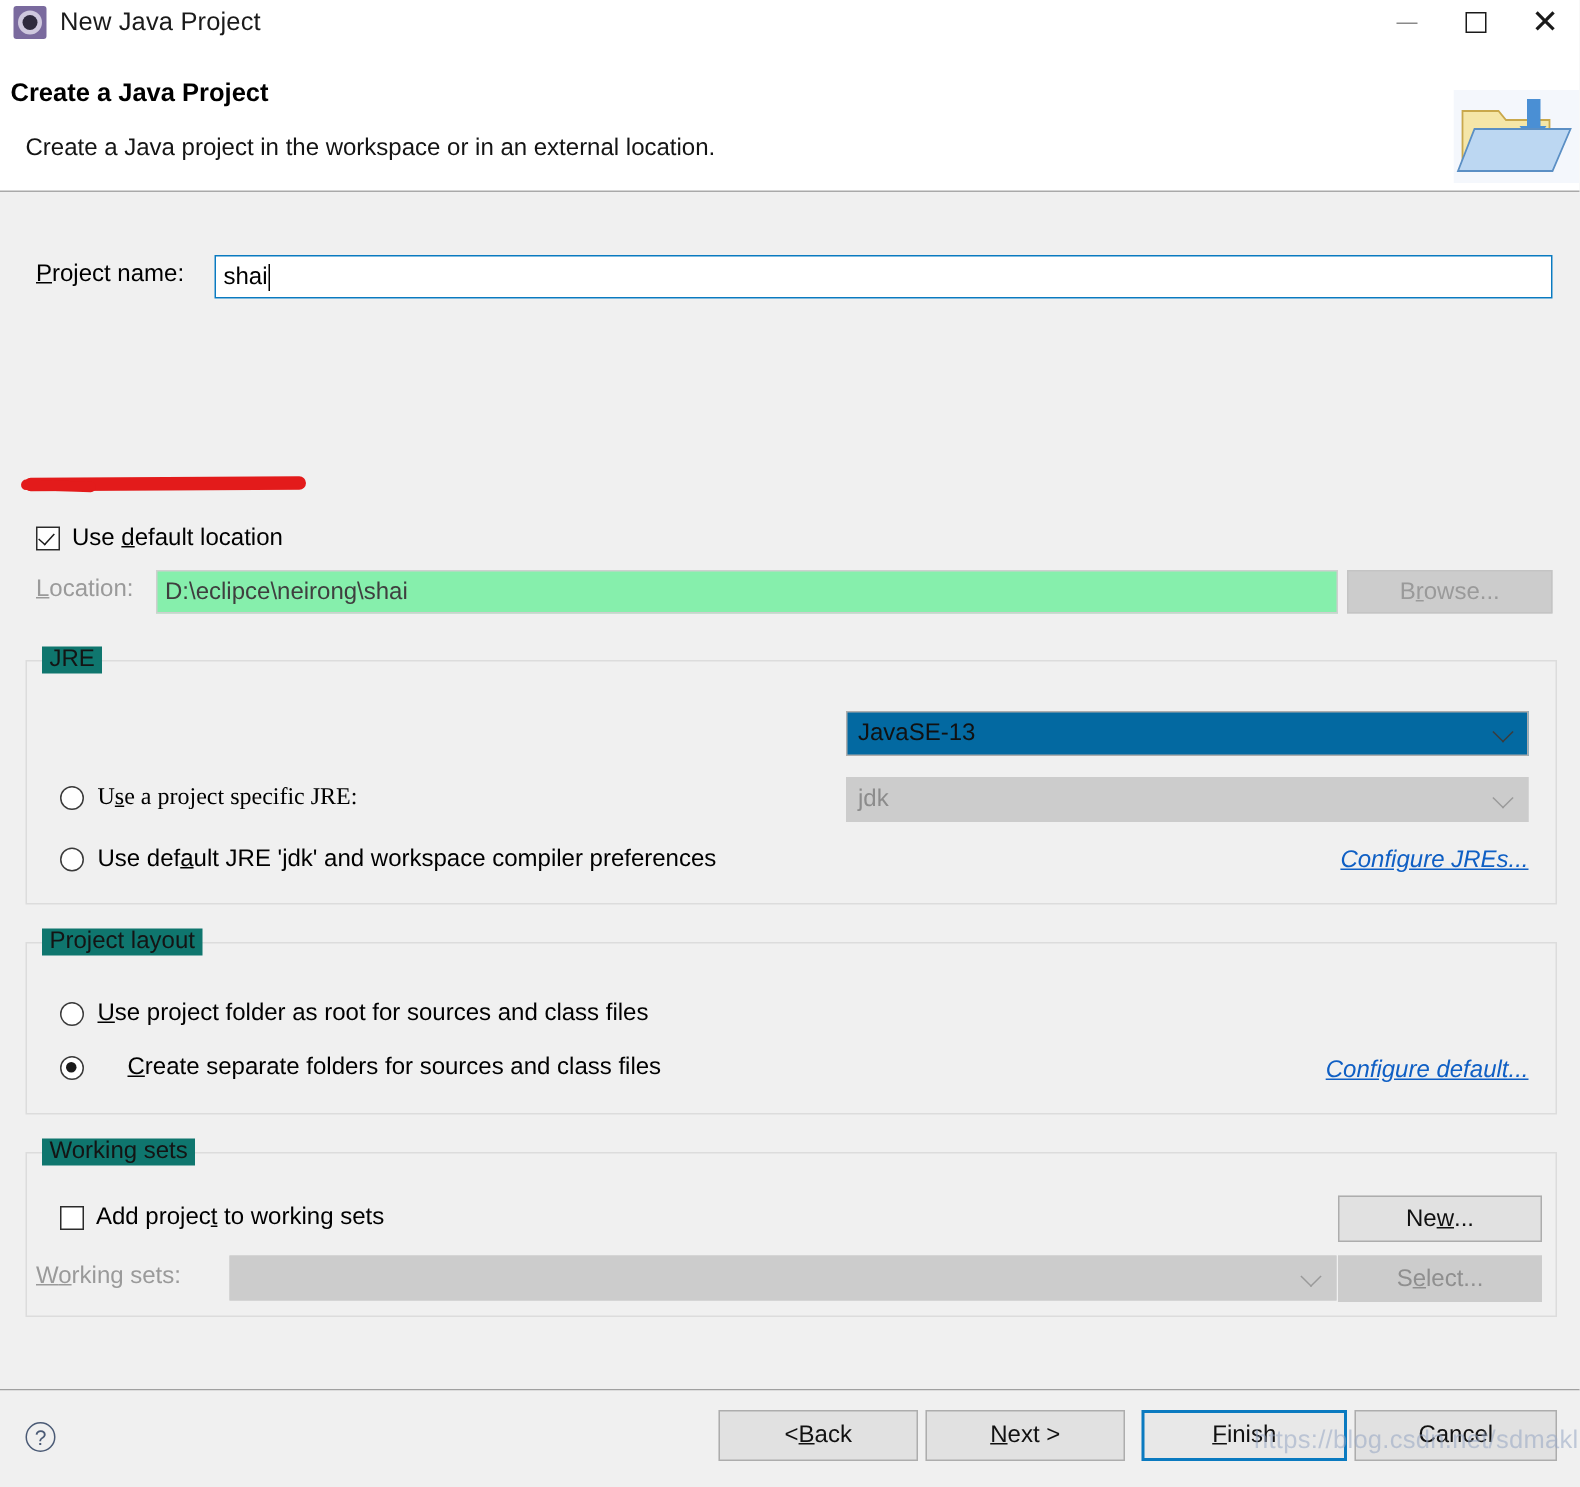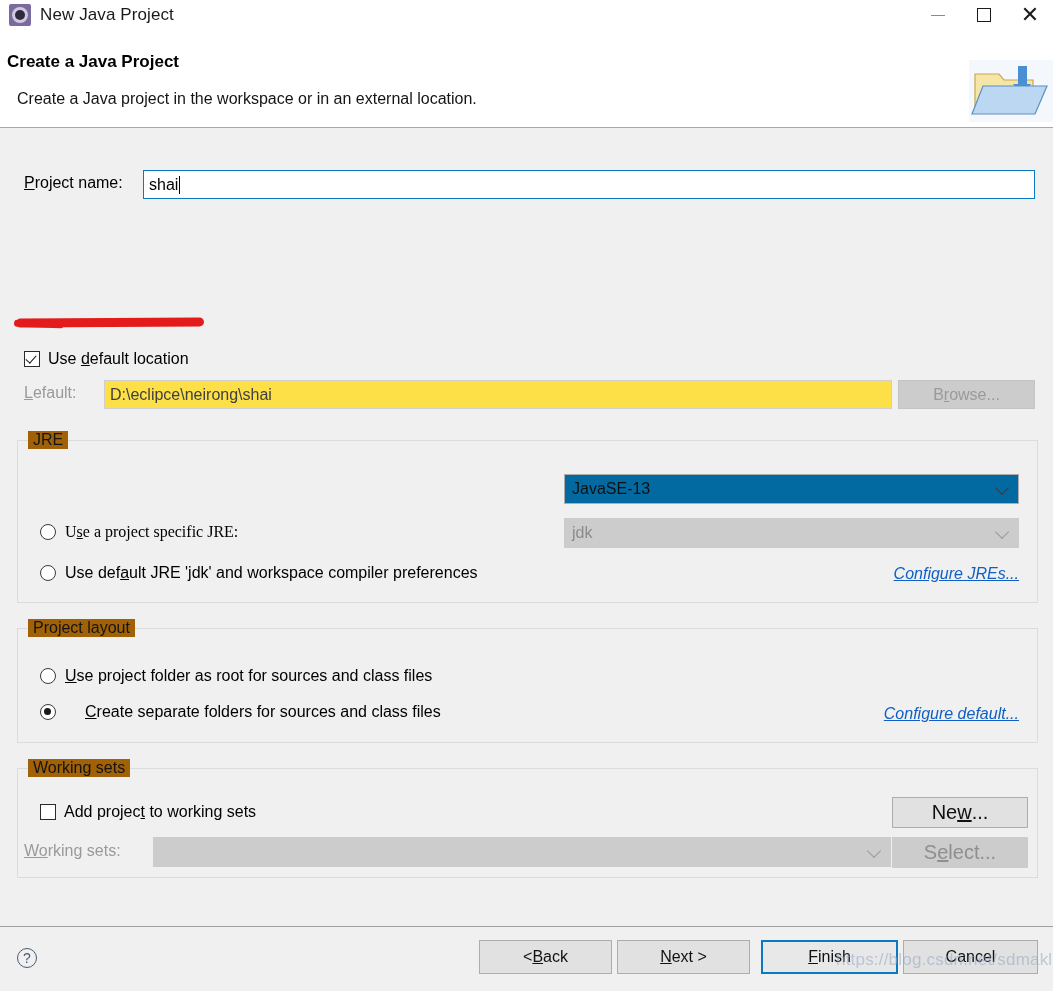--- a/index.html
+++ b/index.html
@@ -231,21 +231,21 @@
     top: 4px;
     font-size: 16px;
     color: #9a9a9a;
   }
   .input-location {
     position: absolute;
     left: 104px;
     top: 0;
     width: 788px;
     height: 29px;
-    background: #fde047;
+    background: #86efac;
     border: 1px solid #cfcfcf;
     box-sizing: border-box;
     display: flex;
     align-items: center;
     padding-left: 5px;
     font-size: 16px;
     color: #3f3f3f;
   }
   .btn-browse {
     position: absolute;
@@ -266,21 +266,21 @@
   
   .group {
     position: absolute;
     border: 1px solid #dcdcdc;
     box-sizing: border-box;
   }
   .group-title {
     position: absolute;
     top: -10px;
     left: 10px;
-    background: #a16207;
+    background: #0f766e;
     padding: 0 5px;
     font-size: 16px;
     color: #141414;
   }
   .grp-jre   { left: 17px; top: 312px; width: 1021px; height: 163px; }
   .grp-layout{ left: 17px; top: 500px; width: 1021px; height: 115px; }
   .grp-ws    { left: 17px; top: 640px; width: 1021px; height: 110px; }
 
   .radio-row {
     position: absolute;
@@ -351,21 +351,21 @@
     text-decoration: underline;
     font-style: italic;
   }
 
   .btn {
     position: absolute;
     box-sizing: border-box;
     display: flex;
     align-items: center;
     justify-content: center;
-    font-size: 20px;
+    font-size: 16px;
   }
   .btn.enabled {
     background: #e1e1e1;
     border: 1px solid #adadad;
     color: #111;
   }
   .btn.disabled {
     background: #cccccc;
     border: 1px solid #cccccc;
     color: #8f8f8f;
@@ -471,21 +471,21 @@
     </div>
   </div>
   <div class="red-underline"></div>
 
   <div class="chk-usedefault">
     <span class="checkbox checked"></span>
     <span class="chk-label"><span>Use </span><span class="mnem">d</span><span>efault location</span></span>
   </div>
 
   <div class="row-location">
-    <div class="lbl-location"><span class="mnem">L</span><span>efault:</span></div>
+    <div class="lbl-location"><span class="mnem">L</span><span>ocation:</span></div>
     <div class="input-location">
         <span>D:\eclipce\neirong\shai</span>
       </div>
     <div class="btn-browse">
         <span>B</span>
         <span class="mnem">r</span>
         <span>owse...</span>
       </div>
   </div>
 

